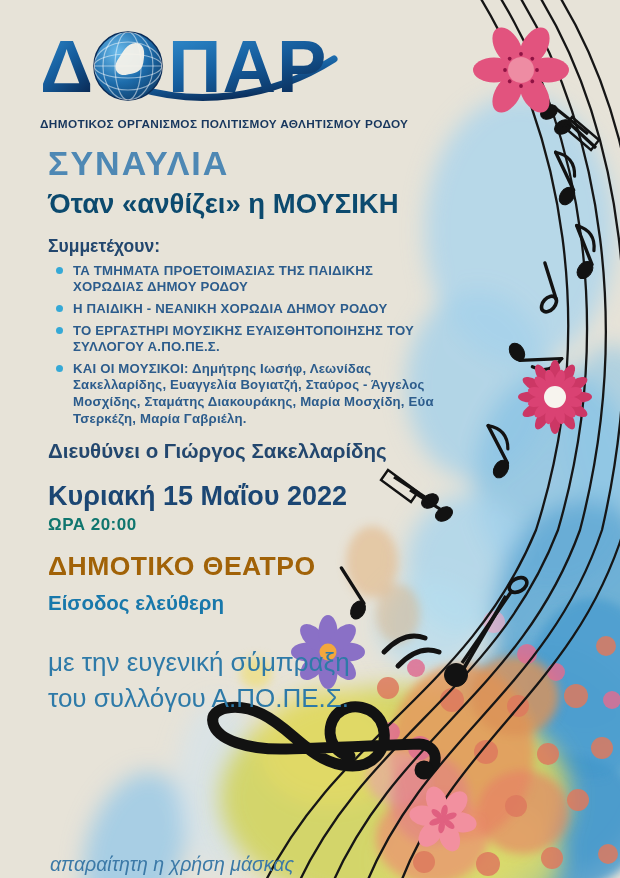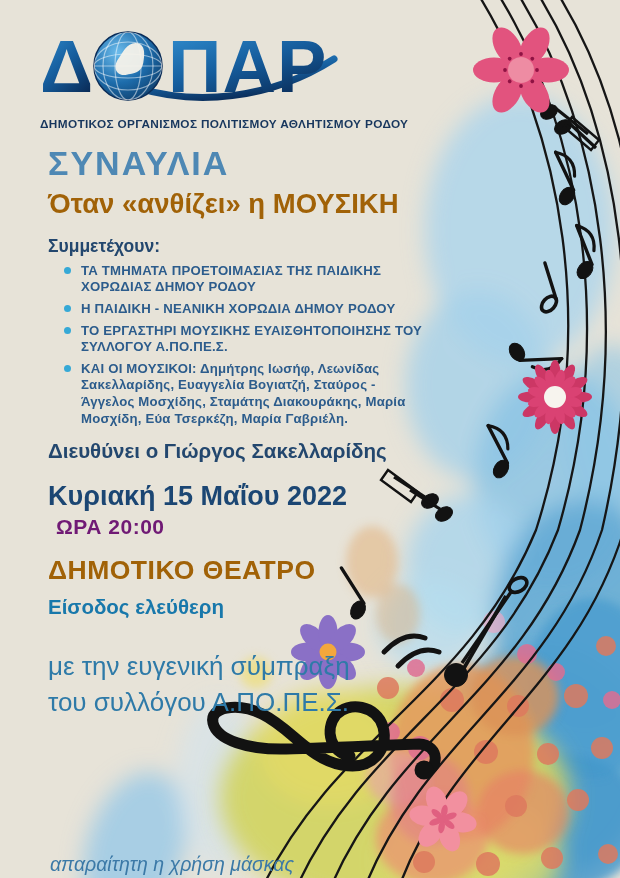--- a/index.html
+++ b/index.html
@@ -3,29 +3,29 @@
 <meta charset="utf-8">
 <style>
   html,body{margin:0;padding:0;background:#8d8d8d;font-family:"Liberation Sans",sans-serif;}
   .poster{position:relative;width:620px;height:878px;margin:0 auto;background:#e7e3d8;overflow:hidden;}
   .art{position:absolute;inset:0;width:620px;height:878px;z-index:1;pointer-events:none;}
   .content{position:absolute;z-index:2;left:0;top:0;width:100%;}
   .logo-wrap{position:absolute;left:42px;top:26px;}
   .org-name{margin-top:7px;margin-left:-2px;font-size:11.8px;font-weight:bold;color:#17365d;letter-spacing:.35px;white-space:nowrap;}
   .main{position:absolute;left:48px;top:146px;width:398px;}
   .title{margin:0;font-size:34px;line-height:1.05;font-weight:600;letter-spacing:2px;color:#4e88b4;}
-  .subtitle{margin:5px 0 0;font-size:27.5px;line-height:1.2;font-weight:bold;color:#a16207;}
+  .subtitle{margin:5px 0 0;font-size:27.5px;line-height:1.2;font-weight:bold;color:#0c4a6e;}
   .participants-heading{margin:16px 0 0;font-size:17.5px;font-weight:bold;color:#23476e;}
   ul.participants{list-style:none;margin:6px 0 0;padding:0;}
-  ul.participants li{position:relative;padding-left:17px;margin:5px 16px 0;font-size:13.2px;line-height:1.26;font-weight:bold;color:#2c5c8c;letter-spacing:.2px;}
+  ul.participants li{position:relative;padding-left:17px;margin:5px 8px 0;font-size:13.2px;line-height:1.26;font-weight:bold;color:#2c5c8c;letter-spacing:.2px;}
   ul.participants li:first-child{margin-top:0;}
   ul.participants .dot{position:absolute;left:0;top:4px;width:7px;height:7px;border-radius:50%;background:#36a9d6;}
   .conductor{margin:12px 0 0;font-size:20.5px;font-weight:bold;color:#23476e;}
   .date{margin:18px 0 0;font-size:27px;font-weight:bold;color:#1b4673;}
-  .time{margin:3px 8px 0;font-size:21px;font-weight:bold;color:#701a75;letter-spacing:.5px;}
+  .time{margin:3px 0 0;font-size:17px;font-weight:bold;color:#0f766e;letter-spacing:.5px;}
   .venue{margin:16px 0 0;font-size:26.5px;font-weight:bold;color:#a16207;letter-spacing:.5px;}
   .admission{margin:9px 0 0;font-size:20.5px;font-weight:bold;color:#1878ab;}
   .collab{margin:30px 0 0;font-size:26px;line-height:1.38;color:#2e7aa8;}
   .mask-notice{position:absolute;left:50px;top:833px;z-index:2;font-size:19.5px;font-style:italic;color:#3b79a7;}
 </style>
 </head>
 <body>
 
 <div class="poster">
 

